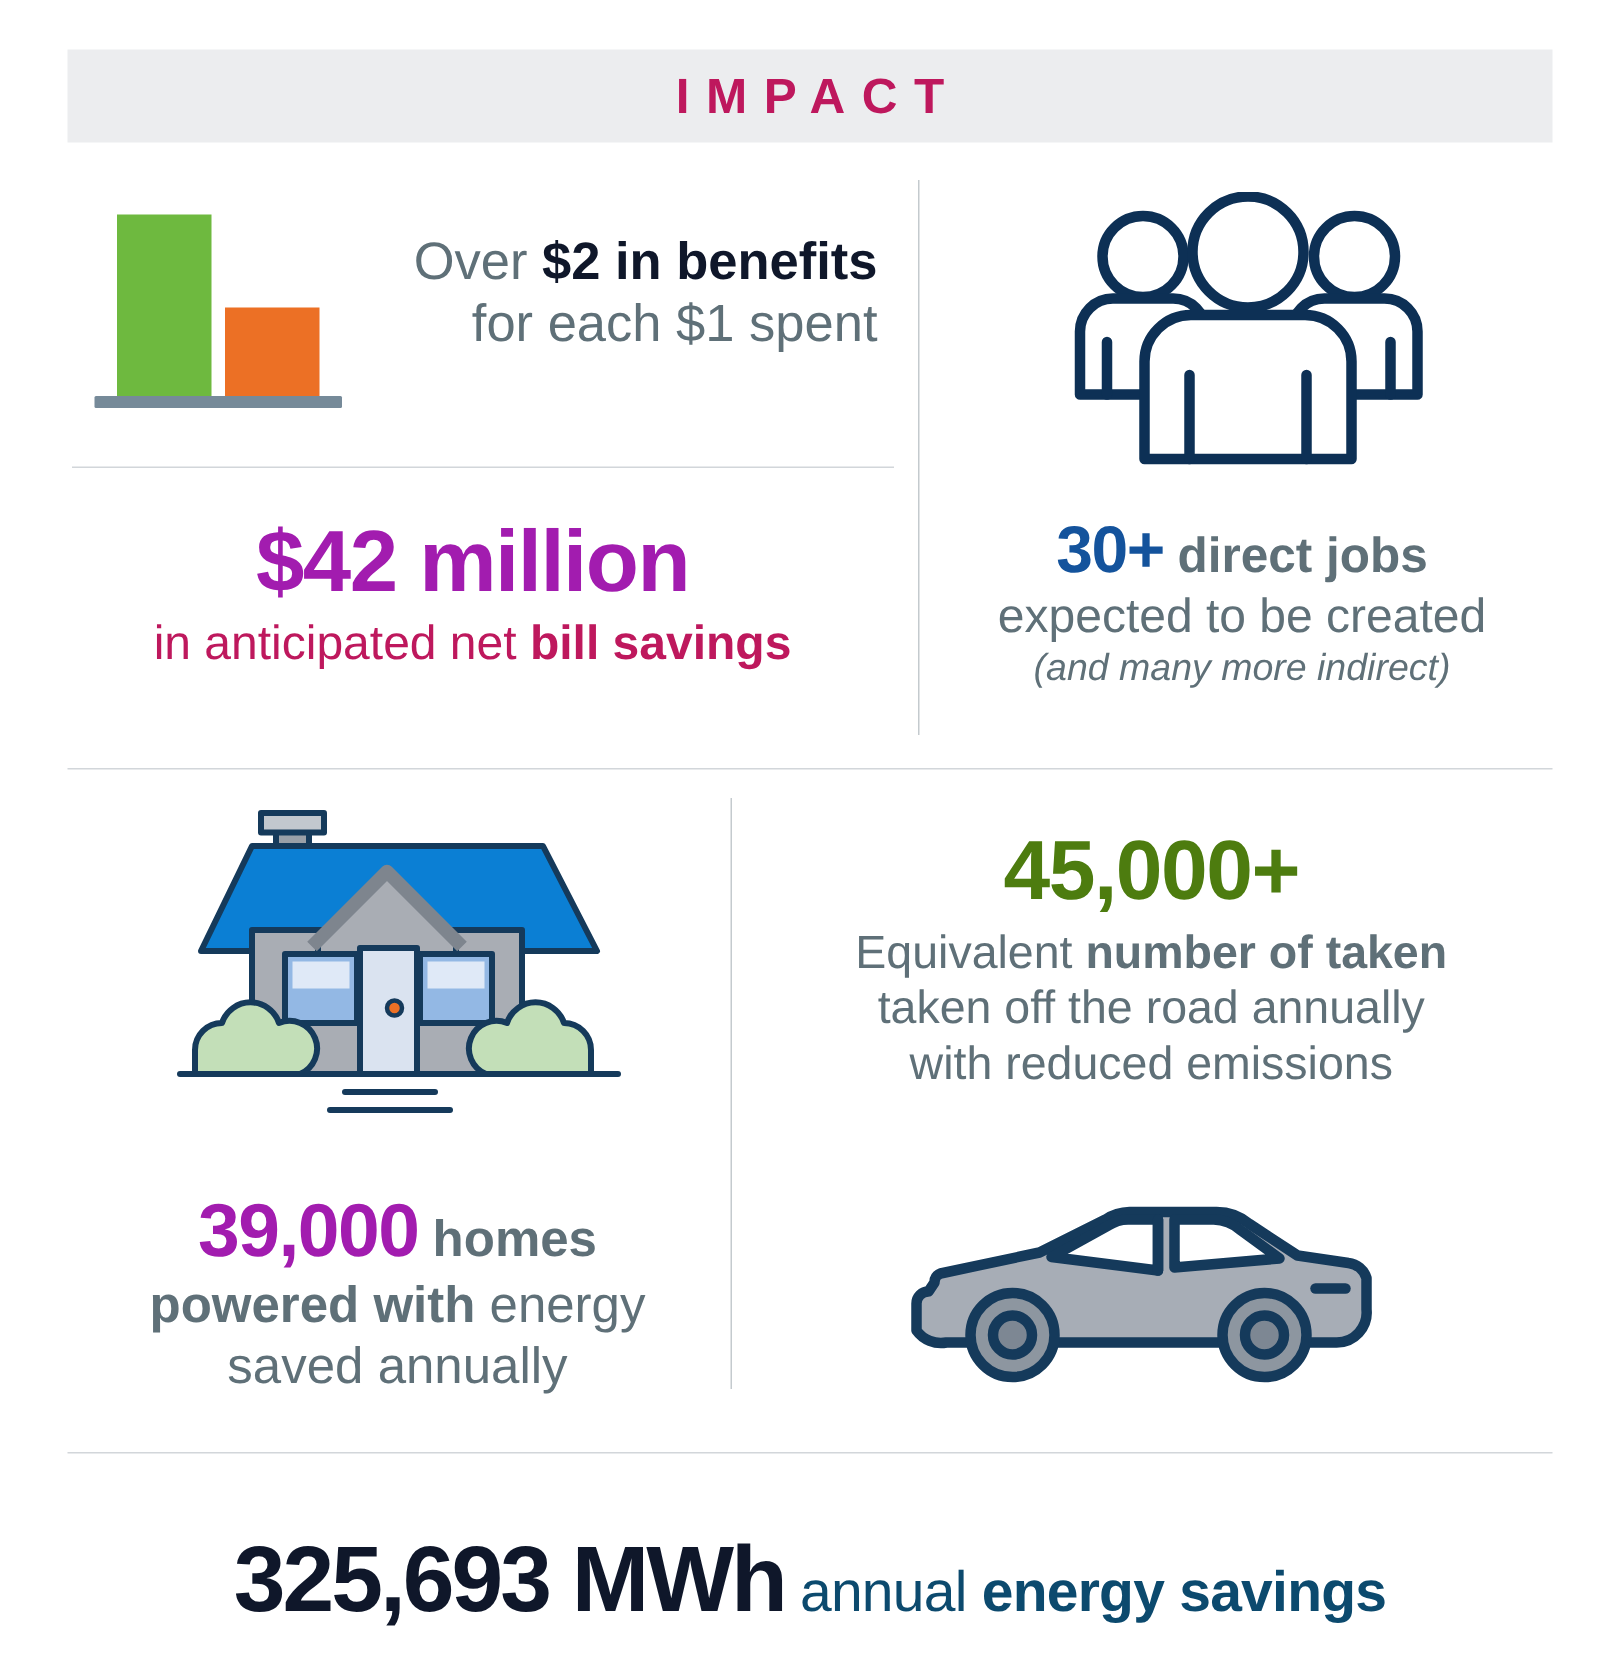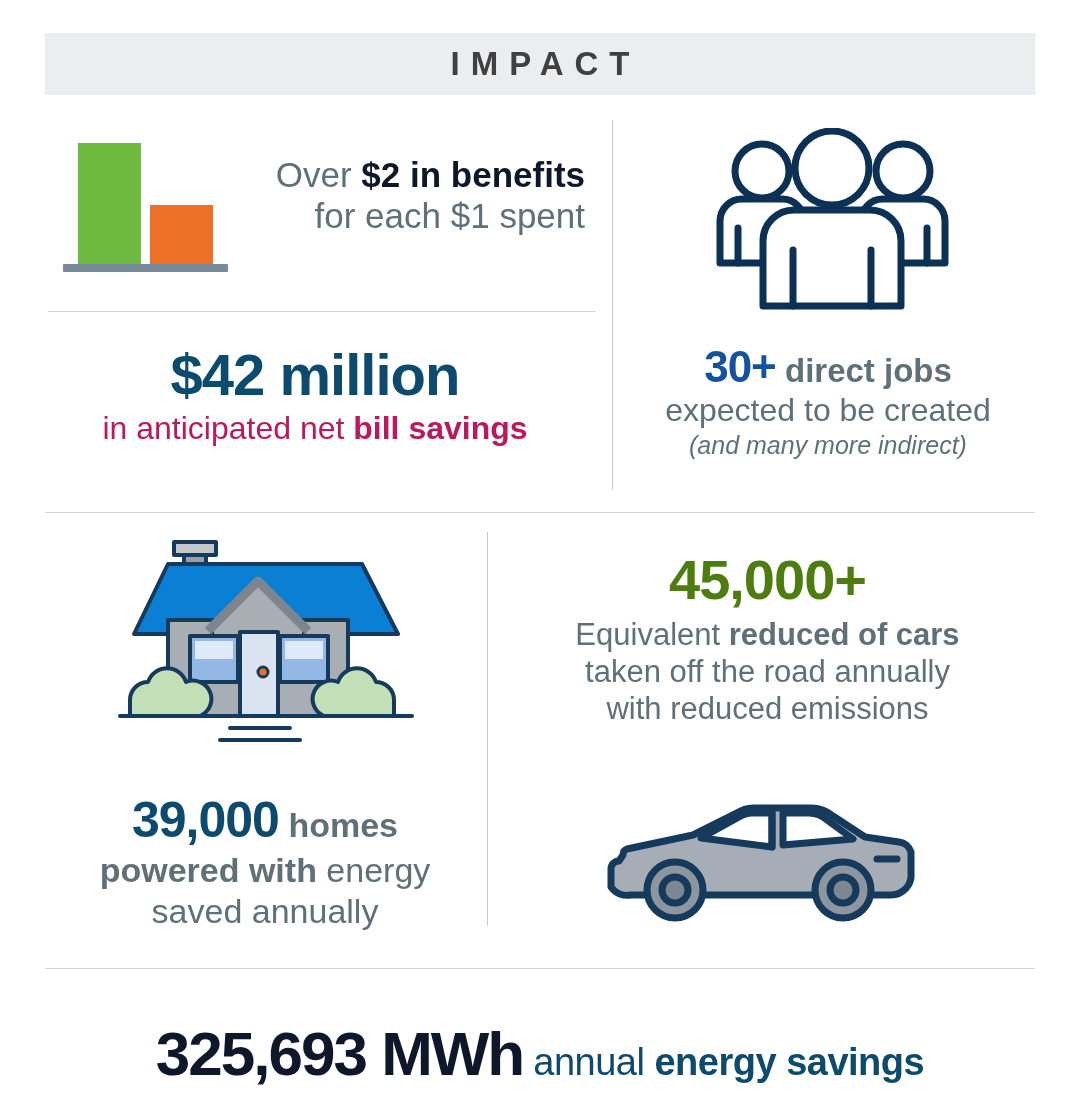--- a/index.html
+++ b/index.html
@@ -28,21 +28,21 @@
     height: 62px;
     background: #ecedef;
     display: flex;
     align-items: center;
     justify-content: center;
   }
   .header-title {
     font-size: 33px;
     font-weight: bold;
     letter-spacing: 11px;
-    color: #404040;
+    color: #be185d;
     text-indent: 11px;
   }
 
   
   .rule-h {
     position: absolute;
     background: #d2d6da;
     height: 1px;
   }
   .rule-v {
@@ -56,21 +56,21 @@
   #rule-v-upper   { left: 612px; top: 120px;  height: 370px; }
   #rule-v-lower   { left: 487px; top: 532px;  height: 394px; }
 
   
   .stat-big {
     font-weight: bold;
     line-height: 1;
   }
   .txt-gray   { color: #be185d; text-align: center; }
   .txt-green  { color: #0f172a; }
-  .txt-blue   { color: #0c4a6e; }
+  .txt-blue   { color: #a21caf; }
   .txt-navyblue { color: #14539c; }
   .txt-orange { color: #4d7c0f; text-align: center; }
   .bold { font-weight: bold; }
   .italic { font-style: italic; }
 
   
   .barchart {
     position: absolute;
     left: 63px;
     top: 140px;
@@ -330,21 +330,21 @@
     </div>
     <div>
       <span class="bold">powered with</span><span> energy</span>
     </div>
     <div>saved annually</div>
   </div>
 
   <div class="cars-block">
     <div class="stat-big cars-value txt-orange">45,000+</div>
     <div class="cars-sub">
-      <span>Equivalent </span><span class="bold">reduced of cars</span><br>
+      <span>Equivalent </span><span class="bold">number of taken</span><br>
       <span>taken off the road annually</span><br>
       <span>with reduced emissions</span>
     </div>
   </div>
 
   <div class="car-icon">
     <svg viewBox="0 0 340 135" width="340" height="135" xmlns="http://www.w3.org/2000/svg">
       <g stroke="#153a5b" stroke-width="7" stroke-linejoin="round" stroke-linecap="round">
 
         <path d="M14 92 L14 74 a8 8 0 0 1 8 -8 L26 60 a6 6 0 0 1 4 -6 L96 40

